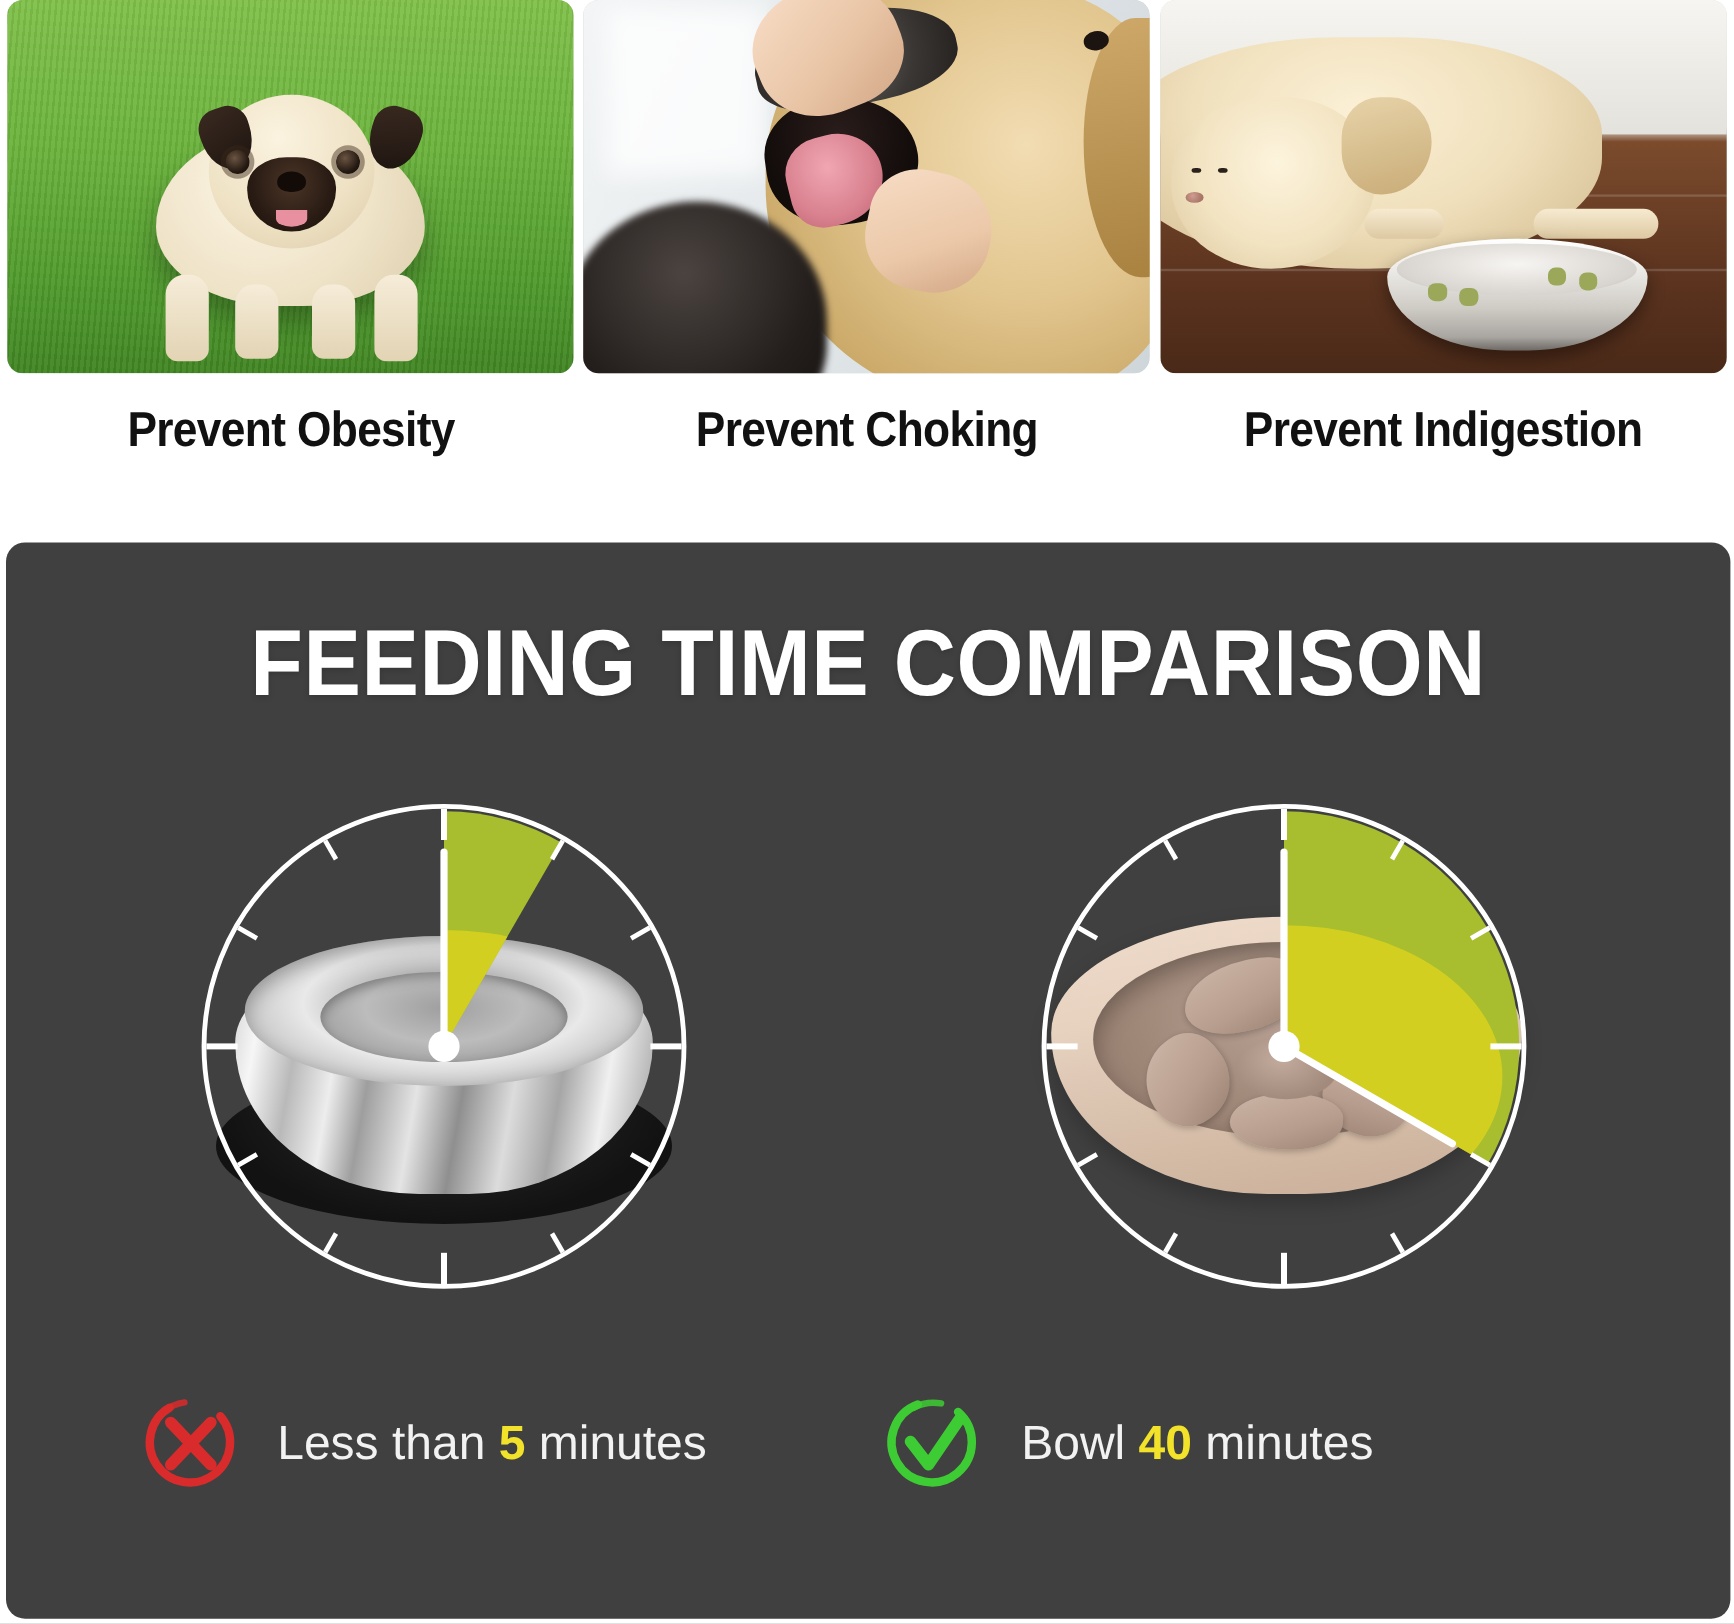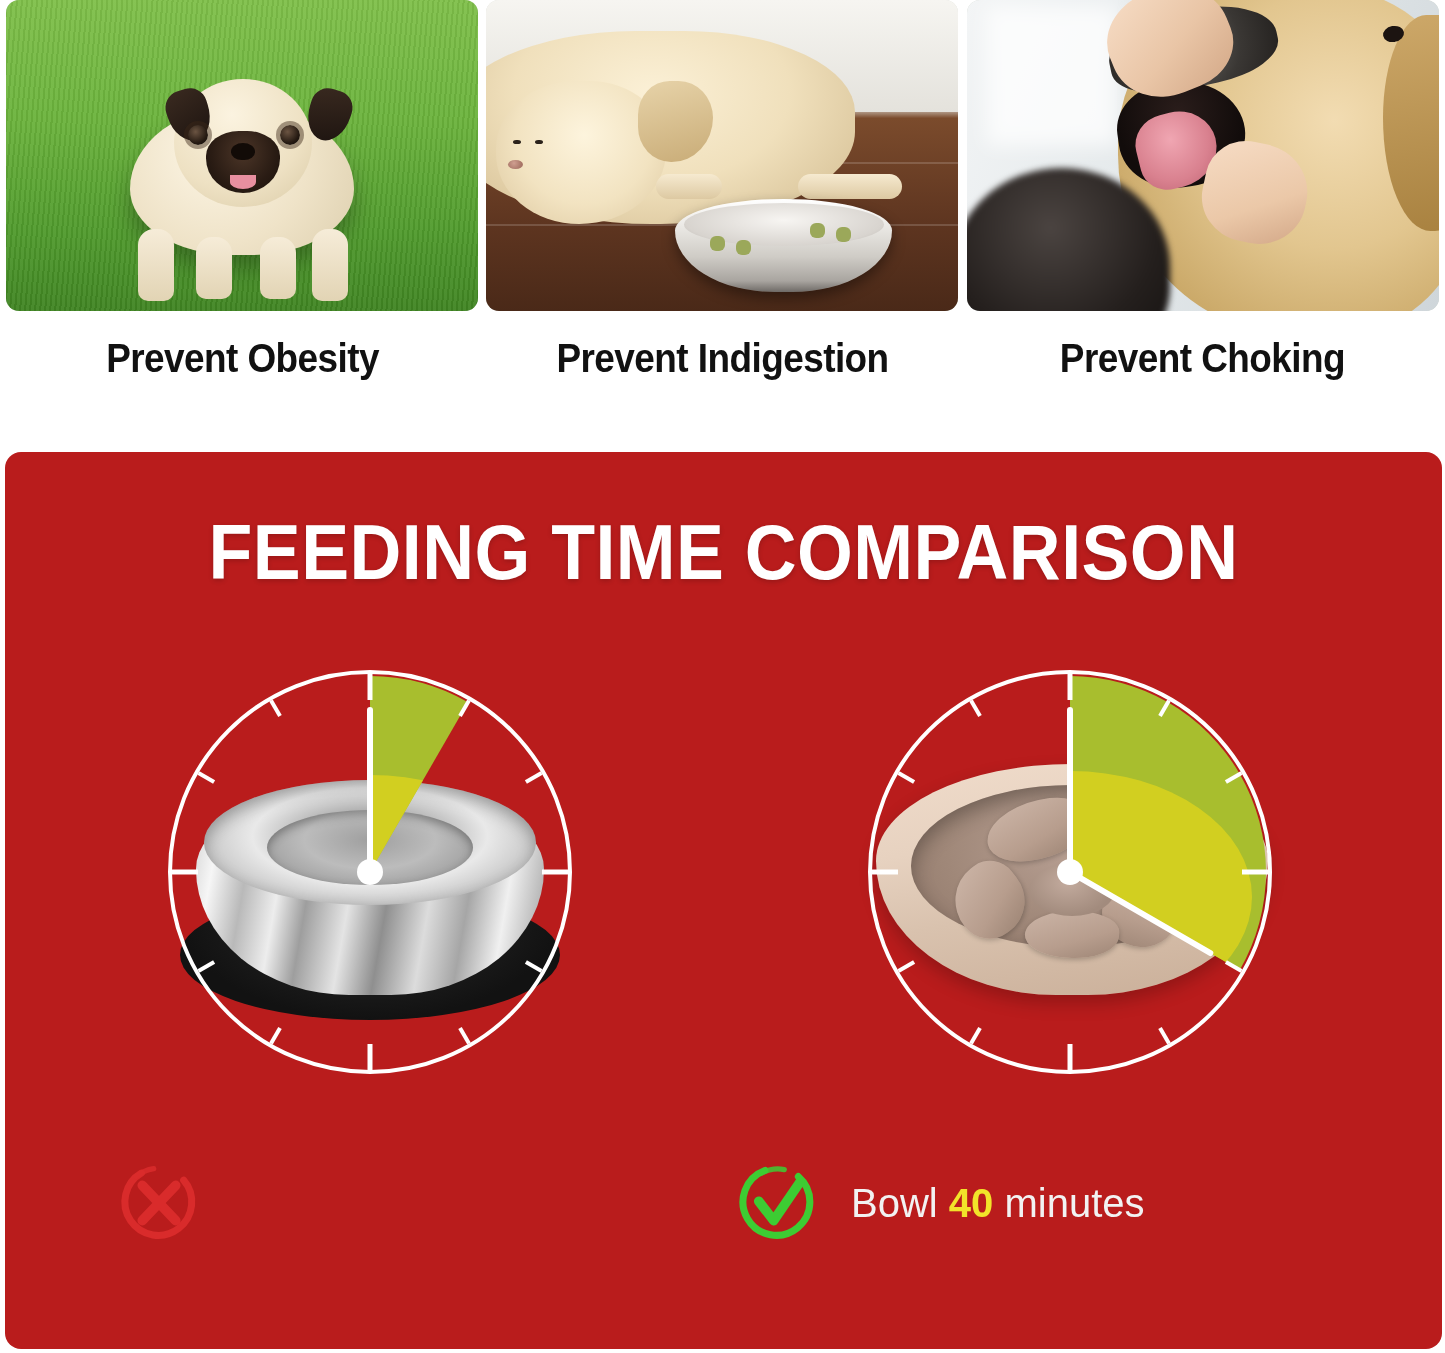--- a/index.html
+++ b/index.html
@@ -236,21 +236,21 @@
   .bowl-food.f3 { left:62%; top:26%; }
   .bowl-food.f4 { left:74%; top:30%; }
 
   
   .panel {
     position: absolute;
     left: 5px;
     top: 452px;
     width: 1437px;
     height: 897px;
-    background: #b91c1c;
+    background: #404040;
     border-radius: 16px;
   }
   .panel-title {
     position: absolute;
     top: 55px; left: 0; width: 100%;
     text-align: center;
     color: #ffffff;
     font-size: 78px;
     font-weight: 700;
     letter-spacing: 0.5px;
@@ -396,20 +396,40 @@
         <div class="pug-eye right"></div>
         <div class="pug-nose"></div>
         <div class="pug-tongue"></div>
       </div>
     </div>
     <div class="benefit-caption">Prevent Obesity</div>
   </div>
 
   <div class="benefit">
     <div class="benefit-photo">
+      <div class="ph-clinic">
+        <div class="cl-blur1"></div>
+        <div class="cl-blur2"></div>
+      </div>
+      <div class="retriever">
+        <div class="retr-ear"></div>
+        <div class="retr-eye"></div>
+      </div>
+      <div class="retr-snout"></div>
+      <div class="retr-mouth"></div>
+      <div class="retr-tongue"></div>
+      <div class="hand-top"></div>
+      <div class="hand-bottom"></div>
+      <div class="head-back"></div>
+    </div>
+    <div class="benefit-caption">Prevent Choking</div>
+  </div>
+
+  <div class="benefit">
+    <div class="benefit-photo">
       <div class="ph-floor">
         <div class="floor-wall"></div>
         <div class="floor-line" style="top:52%"></div>
         <div class="floor-line" style="top:72%"></div>
       </div>
       <div class="lab"></div>
       <div class="lab-head">
         <div class="lab-eye e1"></div>
         <div class="lab-eye e2"></div>
         <div class="lab-nose"></div>
@@ -419,40 +439,20 @@
       <div class="lab-paw p2"></div>
       <div class="steel-bowl">
         <div class="bowl-rim"></div>
         <div class="bowl-food f1"></div>
         <div class="bowl-food f2"></div>
         <div class="bowl-food f3"></div>
         <div class="bowl-food f4"></div>
       </div>
     </div>
     <div class="benefit-caption">Prevent Indigestion</div>
-  </div>
-
-  <div class="benefit">
-    <div class="benefit-photo">
-      <div class="ph-clinic">
-        <div class="cl-blur1"></div>
-        <div class="cl-blur2"></div>
-      </div>
-      <div class="retriever">
-        <div class="retr-ear"></div>
-        <div class="retr-eye"></div>
-      </div>
-      <div class="retr-snout"></div>
-      <div class="retr-mouth"></div>
-      <div class="retr-tongue"></div>
-      <div class="hand-top"></div>
-      <div class="hand-bottom"></div>
-      <div class="head-back"></div>
-    </div>
-    <div class="benefit-caption">Prevent Choking</div>
   </div>
 
 </div>
 
 <div class="panel">
 
   <div class="panel-title">FEEDING TIME COMPARISON</div>
 
   <div class="clocks">
 
@@ -548,20 +548,21 @@
   <div class="labels">
 
     <div class="label-block left">
       <svg class="mark-icon" viewBox="0 0 100 100">
         <path d="M78 24 A38 38 0 1 1 30 16" fill="none" stroke="#D92B2B" stroke-width="8" stroke-linecap="round"></path>
         <path d="M24 20 A40 40 0 0 1 44 11" fill="none" stroke="#D92B2B" stroke-width="6" stroke-linecap="round" opacity="0.85"></path>
         <path d="M31 30 L69 70" stroke="#D92B2B" stroke-width="11" stroke-linecap="round"></path>
         <path d="M69 30 L31 70" stroke="#D92B2B" stroke-width="11" stroke-linecap="round"></path>
       </svg>
       <div class="label-text">
+        <div class="label-sub"><span>Less than </span><span class="hl">5</span><span> minutes</span></div>
       </div>
     </div>
 
     <div class="label-block right">
       <svg class="mark-icon" viewBox="0 0 100 100">
         <path d="M72 20 A38 38 0 1 1 34 13" fill="none" stroke="#3DCC33" stroke-width="8" stroke-linecap="round"></path>
         <path d="M30 16 A40 40 0 0 1 56 12" fill="none" stroke="#3DCC33" stroke-width="6" stroke-linecap="round" opacity="0.85"></path>
         <path d="M27 48 L44 70 L74 26" fill="none" stroke="#3DCC33" stroke-width="11" stroke-linecap="round" stroke-linejoin="round"></path>
       </svg>
       <div class="label-text">

